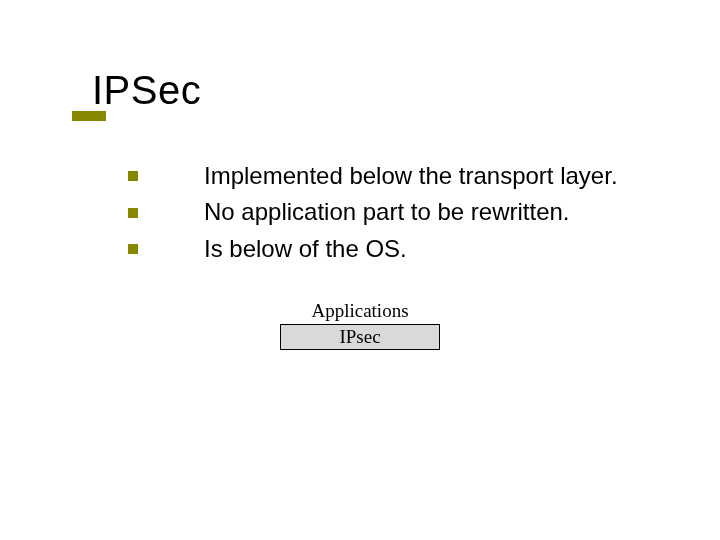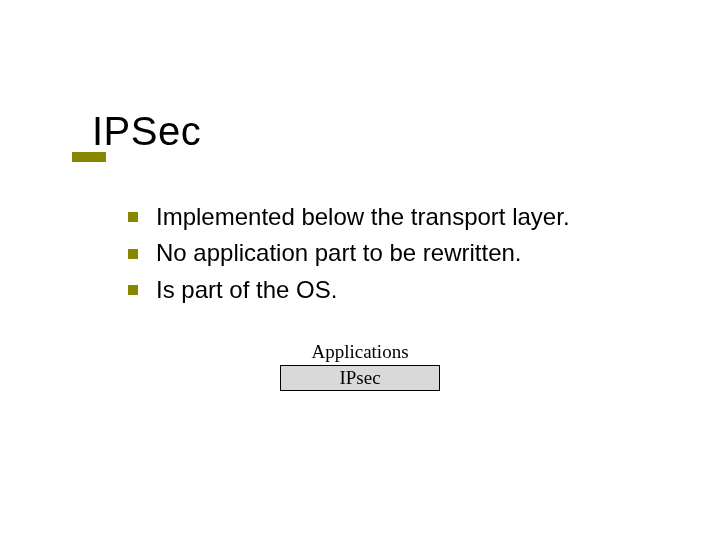--- a/index.html
+++ b/index.html
@@ -10,21 +10,20 @@
     background: #ffffff;
     font-family: Verdana, Geneva, sans-serif;
     color: #000;
     overflow: hidden;
   }
   .slide {
     position: relative;
     width: 720px;
     height: 380px;
     box-sizing: border-box;
-    margin-top: 41px;
   }
   .title-wrap {
     position: absolute;
     left: 92px;
     top: 68px;
   }
   .title-accent {
     position: absolute;
     left: -20px;
     top: 43px;
@@ -42,20 +41,21 @@
   }
   .bullets {
     position: absolute;
     left: 128px;
     top: 160px;
   }
   .bullet-row {
     display: flex;
     align-items: center;
     margin-bottom: 4px;
+    gap: 48px;
   }
   .bullet-marker {
     width: 10px;
     height: 10px;
     background: #888800;
     margin-right: 18px;
     flex: 0 0 auto;
   }
   .bullet-text {
     font-size: 24px;
@@ -97,21 +97,21 @@
     <div class="bullet-row">
       <div class="bullet-marker"></div>
       <div class="bullet-text">Implemented below the transport layer.</div>
     </div>
     <div class="bullet-row">
       <div class="bullet-marker"></div>
       <div class="bullet-text">No application part to be rewritten.</div>
     </div>
     <div class="bullet-row">
       <div class="bullet-marker"></div>
-      <div class="bullet-text">Is part of the OS.</div>
+      <div class="bullet-text">Is below of the OS.</div>
     </div>
   </div>
 
   <div class="stack">
     <span class="stack-layer">Applications</span>
     <span class="stack-layer stack-ipsec">IPsec</span>
   </div>
 
 </div>
 

